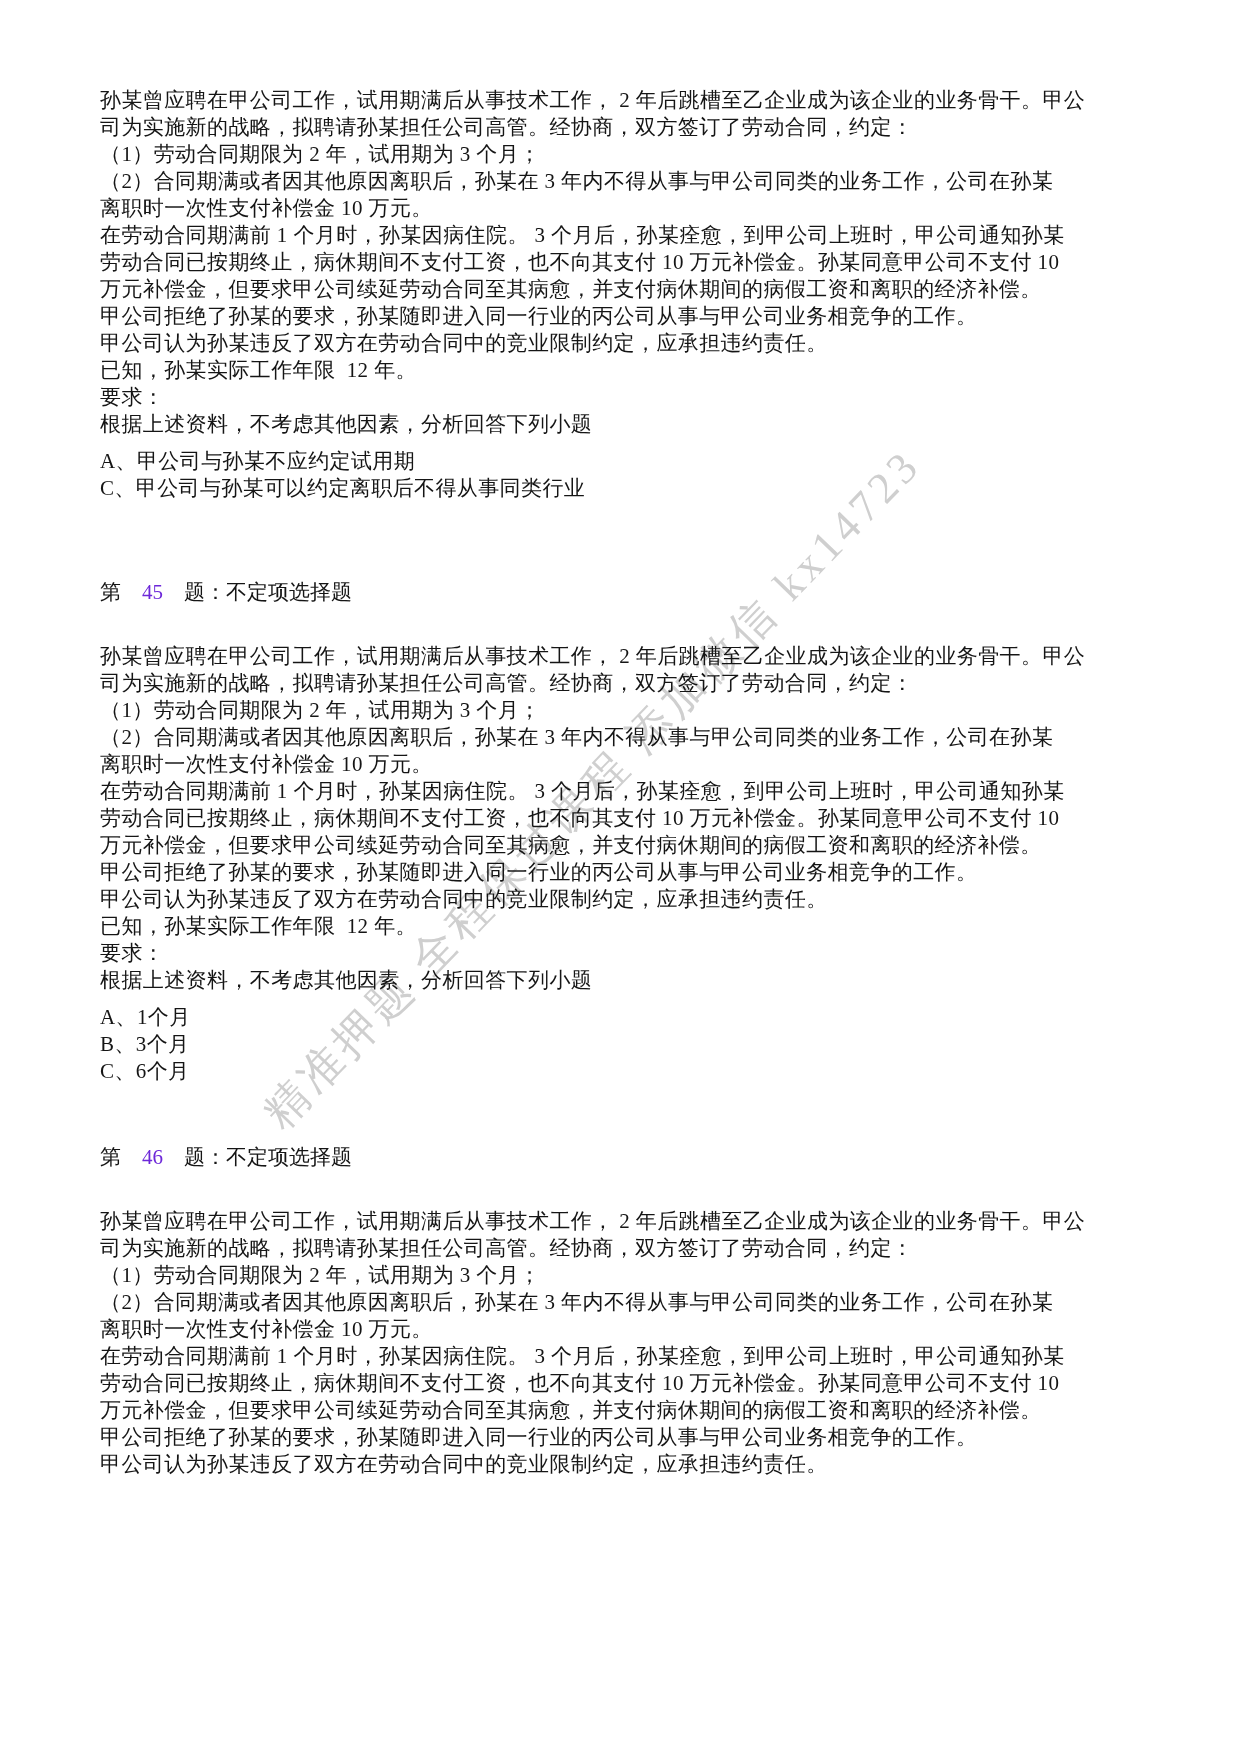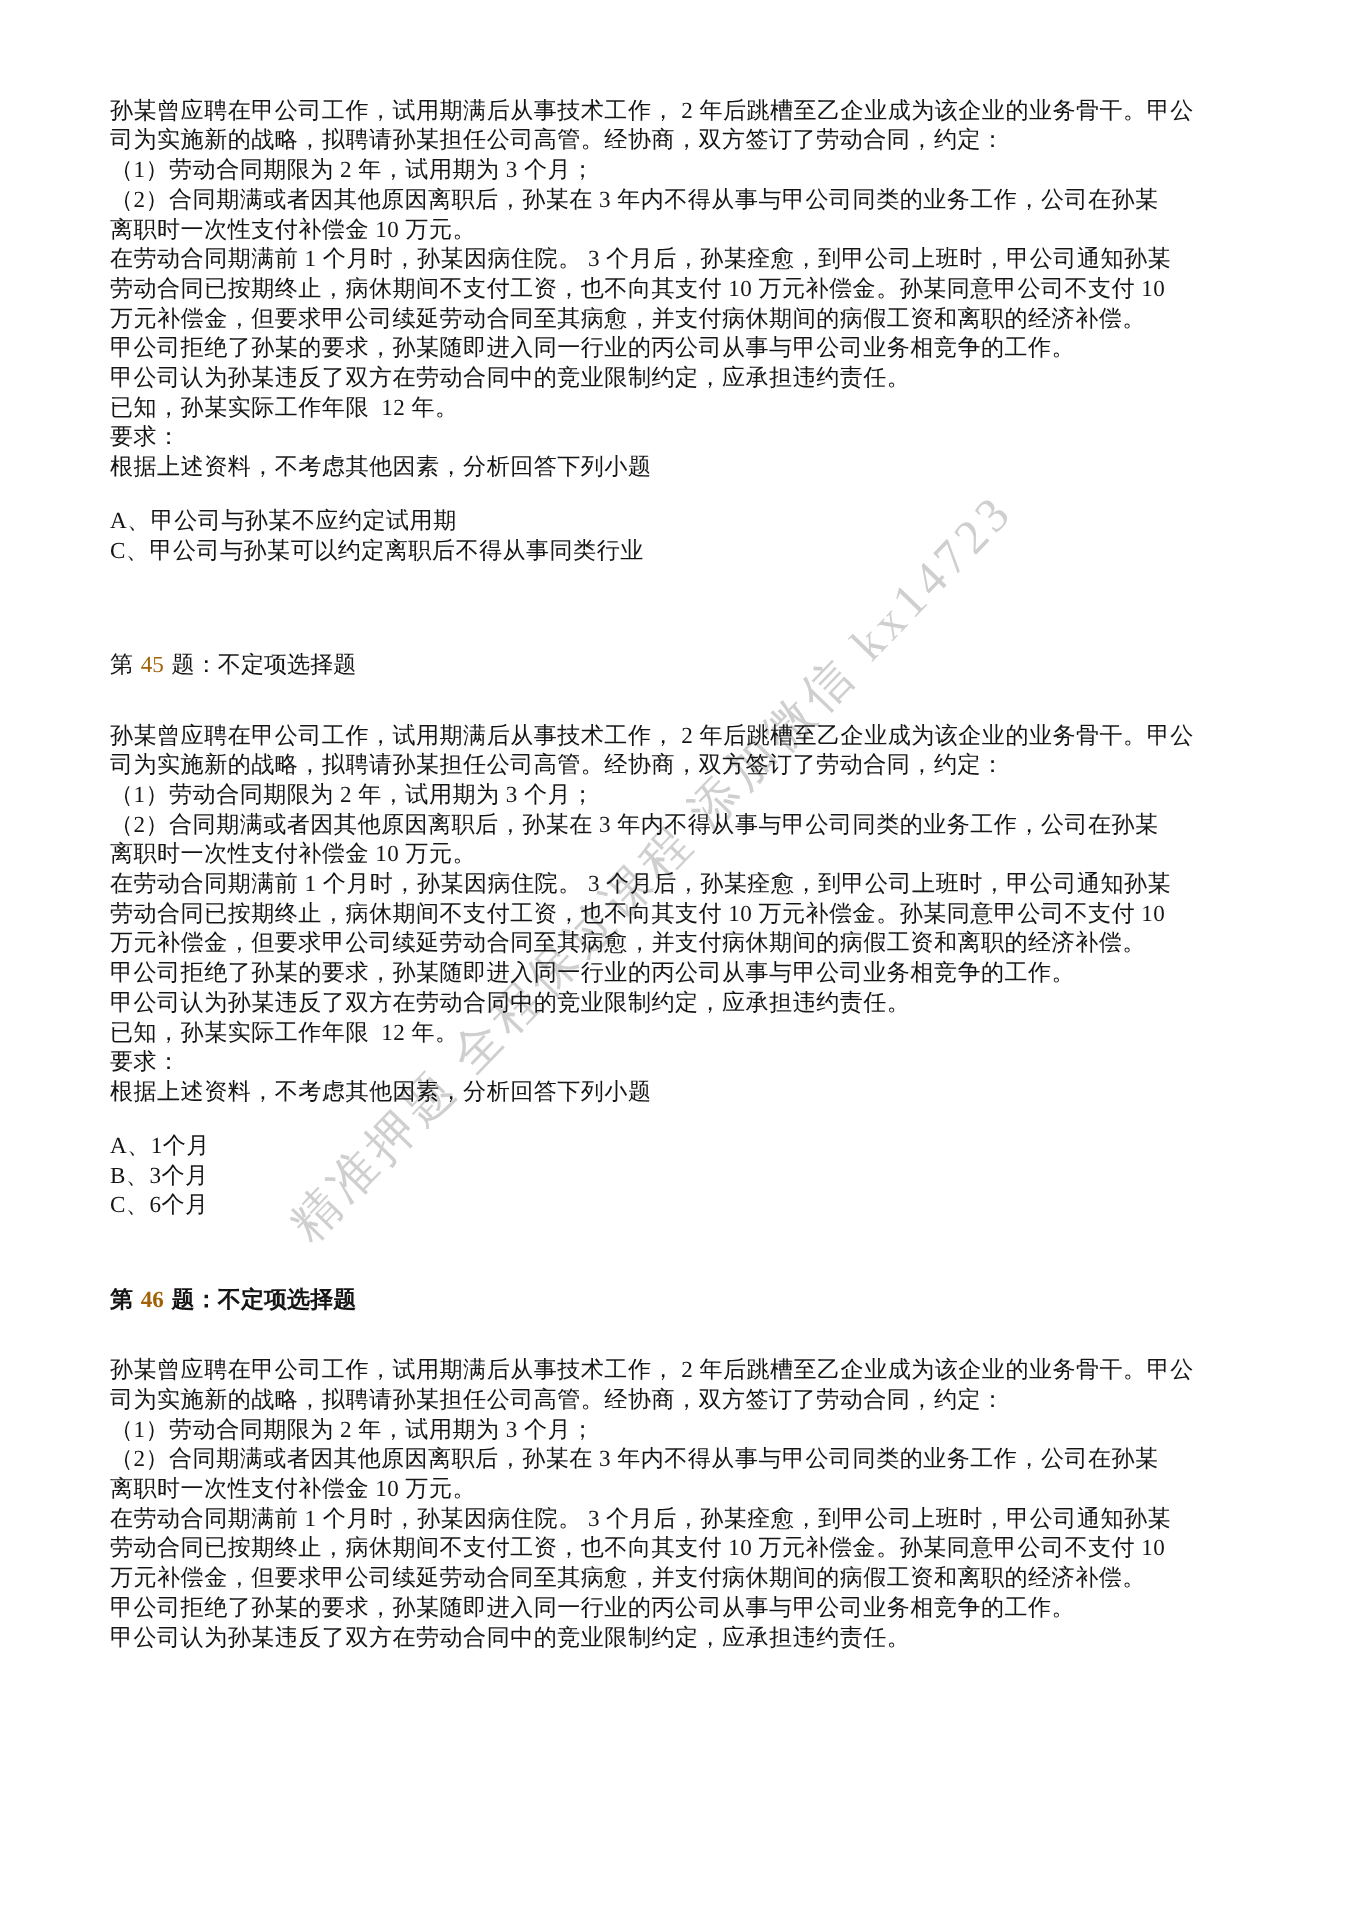--- a/index.html
+++ b/index.html
@@ -14,30 +14,30 @@
   }
   .content{
     position:relative;z-index:1;
     padding:87px 99px 0 100px;
   }
   .line{
     white-space:pre;
     letter-spacing:0.4px;
     height:27px;
   }
-  .options{margin-top:22px;}
+  .options{margin-top:10px;}
   .q-header{
     margin:0;
     font-size:21px;font-weight:normal;line-height:27px;
     white-space:pre;
   }
-  .q-header .q-num{color:#a16207;margin:0 7px;}
+  .q-header .q-num{color:#6d28d9;margin:0 21px;}
   .gap-to-h45{margin-top:77px;}
   .gap-after-h{margin-top:37px;}
-  .gap-to-h46{margin-top:59px;font-weight:bold;}
+  .gap-to-h46{margin-top:59px;}
   .watermark{
     position:absolute;z-index:0;
     left:298px;top:1096px;height:50px;
     transform:rotate(-46deg);
     transform-origin:0 100%;
     font-size:44px;letter-spacing:5px;
     color:#bfbfbf;opacity:0.75;
     white-space:nowrap;
     pointer-events:none;
   }

